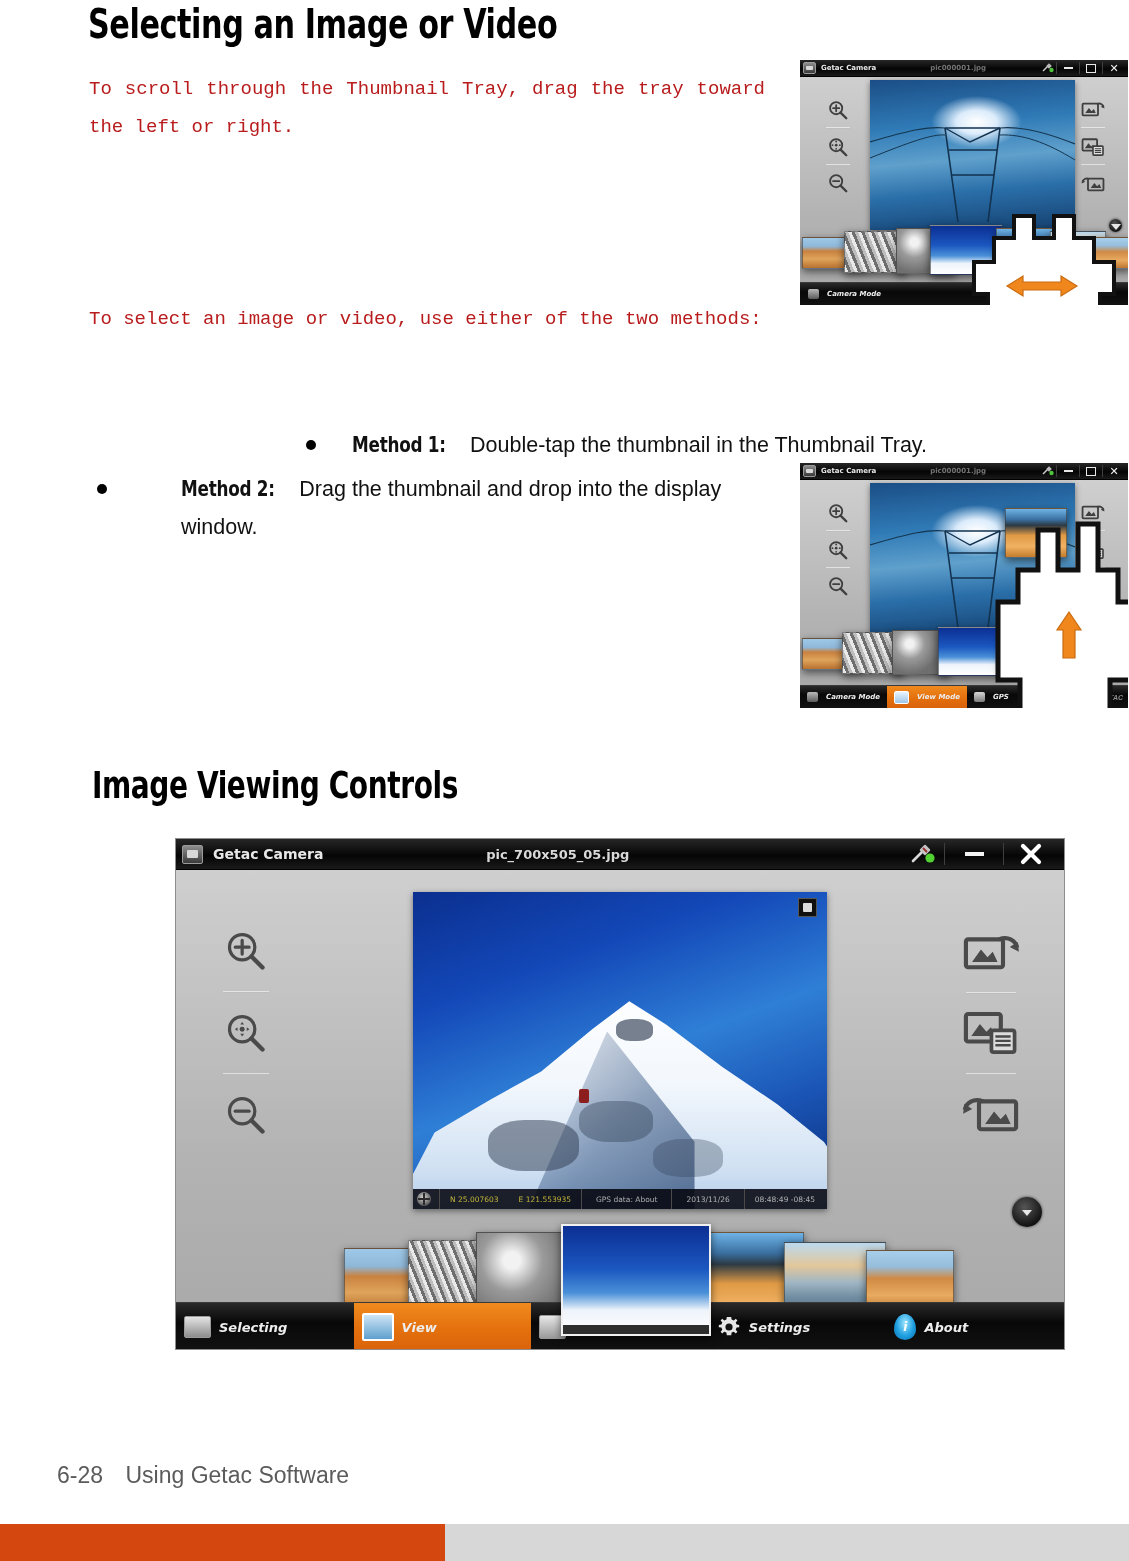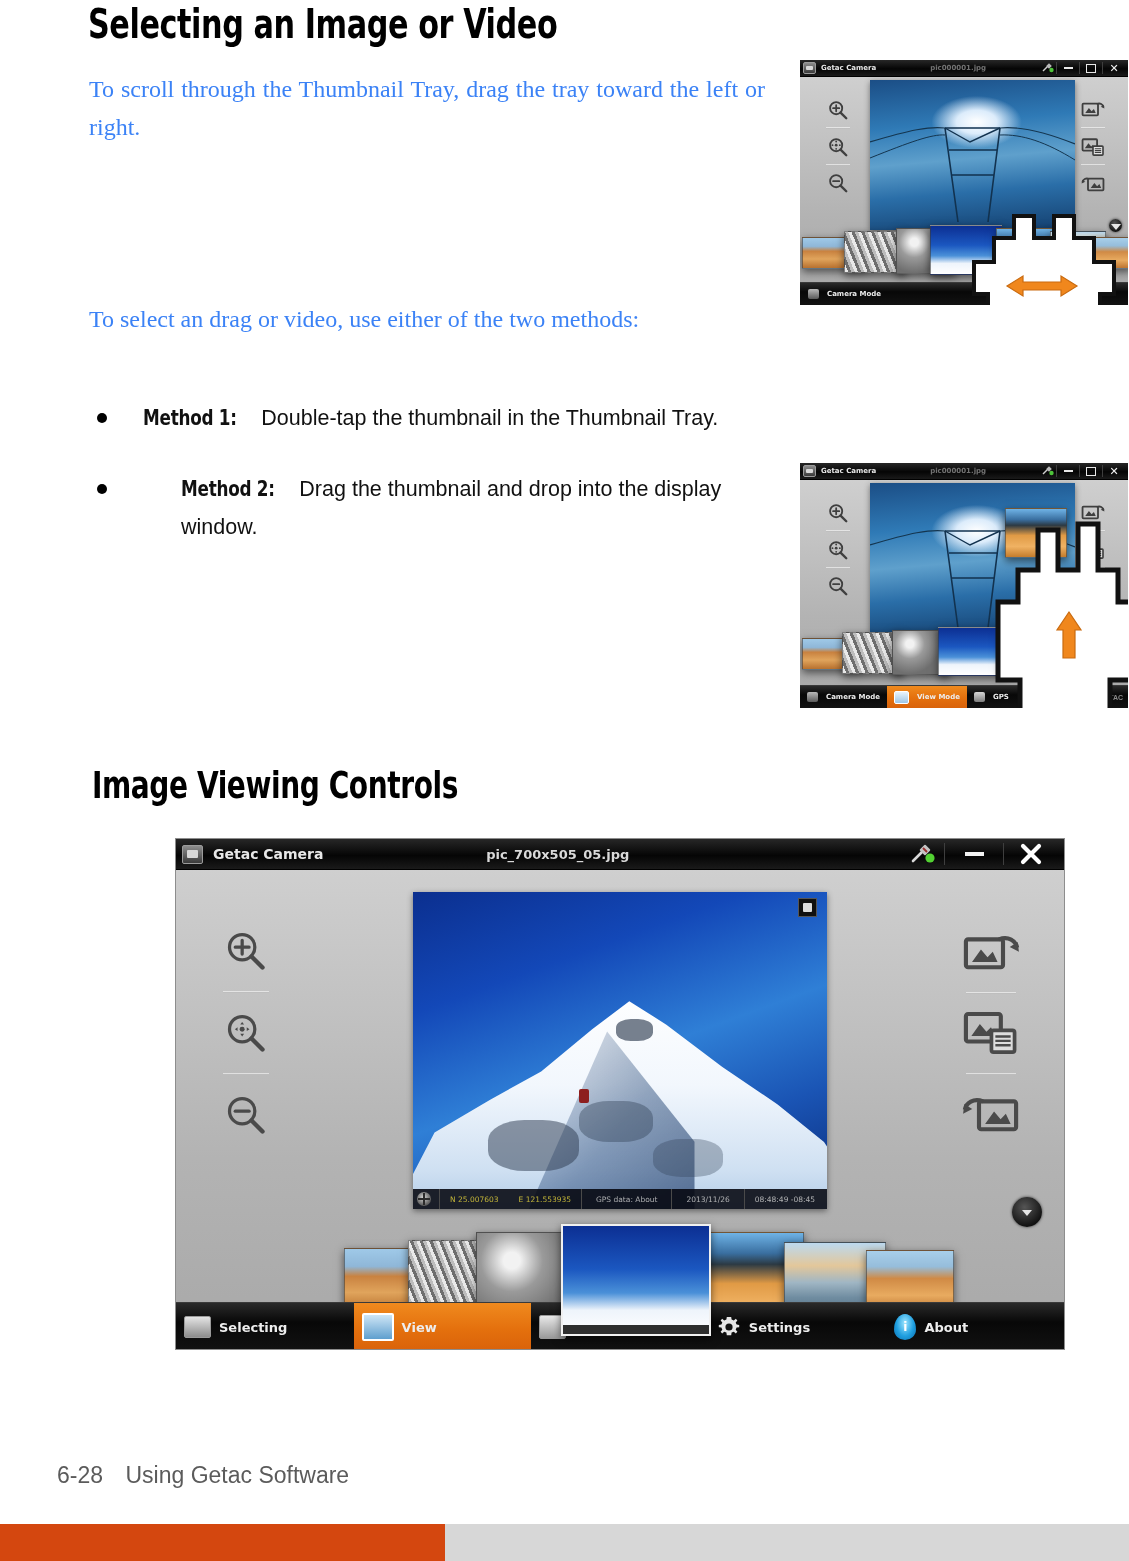--- a/index.html
+++ b/index.html
@@ -22,24 +22,24 @@
     font-weight: 900;
     font-stretch: condensed;
     color: #000;
     letter-spacing: -0.5px;
     transform: scaleX(0.82);
     transform-origin: left center;
     white-space: nowrap;
   }
   .body-par {
     position: absolute;
-    font-family: Liberation Serif, serif;
-    font-size: 24px;
+    font-family: Liberation Mono, monospace;
+    font-size: 19px;
     line-height: 38px;
-    color: #3b82f6;
+    color: #b91c1c;
     text-align: justify;
     text-justify: inter-word;
   }
 
   .bullet-row {
     position: absolute;
     display: flex;
     align-items: flex-start;
   }
   .bullet-dot {
@@ -239,20 +239,21 @@
 
   
   .mode-bar {
     position: absolute;
     left: 0; bottom: 0;
     width: 100%;
     background: linear-gradient(#2a2a2a, #080808 40%, #121212);
     display: flex;
     align-items: center;
     border-top: 1px solid #3a3a3a;
+    font-style: italic;
   }
   .mode-item {
     flex: 1 1 0;
     height: 100%;
     display: flex;
     align-items: center;
     gap: 8px;
     color: #ededed;
     font-family: "DejaVu Sans", sans-serif;
     font-weight: bold;
@@ -326,23 +327,23 @@
 
   .svg-ico { display: block; }
 </style>
 </head>
 <body>
 
 <div class="h1" style="left:88px; top:0px; font-size:41px;">Selecting an Image or Video</div>
 
 <div class="body-par" style="left:89px; top:70px; width:676px;">To scroll through the Thumbnail Tray, drag the tray toward the left or right.</div>
 
-<div class="body-par" style="left:89px; top:300px; width:676px;">To select an drag or video, use either of the two methods:</div>
-
-<div class="bullet-row" style="left:97px; top:399px; width:830px;">
+<div class="body-par" style="left:89px; top:300px; width:676px;">To select an image or video, use either of the two methods:</div>
+
+<div class="bullet-row" style="left:97px; top:426px; width:830px;justify-content:flex-end;">
   <div class="bullet-dot"></div>
   <div class="bullet-body">
     <span class="method-label">Method 1:</span>
     <span>Double-tap the thumbnail in the Thumbnail Tray.</span>
   </div>
 </div>
 
 <div class="bullet-row" style="left:97px; top:470px; width:660px;gap:38px;">
   <div class="bullet-dot"></div>
   <div class="bullet-body">

